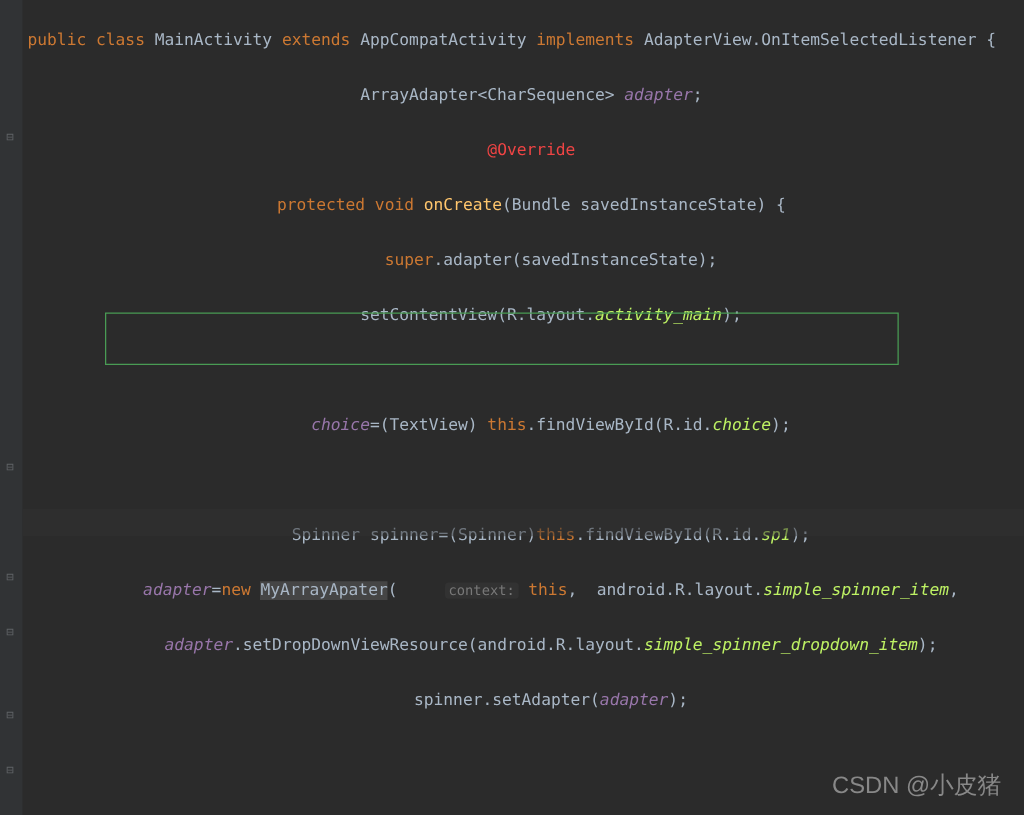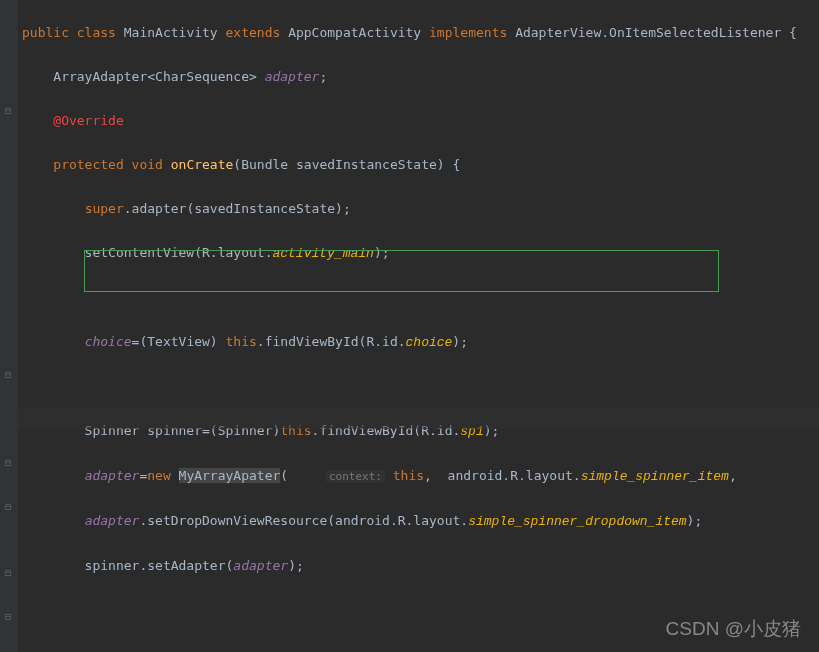--- a/index.html
+++ b/index.html
@@ -31,25 +31,26 @@
       height: 10px;
       font-size: 10px;
       color: #606366;
       text-align: center;
       cursor: pointer;
     }
     .code {
       padding: 0 4px;
       white-space: pre;
       position: relative;
+      text-align: center;
     }
     .kw { color: #cc7832; }
     .method { color: #ffc66d; }
     .str-field { font-style: italic; color: #9876aa; }
-    .const-field { font-style: italic; color: #eab308; font-family: Liberation Mono, monospace; }
+    .const-field { font-style: italic; color: #bef264; }
     .anno { color: #ef4444; }
     .hint { color: #787878; background: #323232; padding: 0 3px; border-radius: 3px; font-size: 11px; margin-left: 30px;}
     .highlight-box {
       position: absolute;
       border: 1px solid #499c54;
       pointer-events: none;
     }
     .warn-under {
       background: rgba(128,128,128,0.3);
     }

